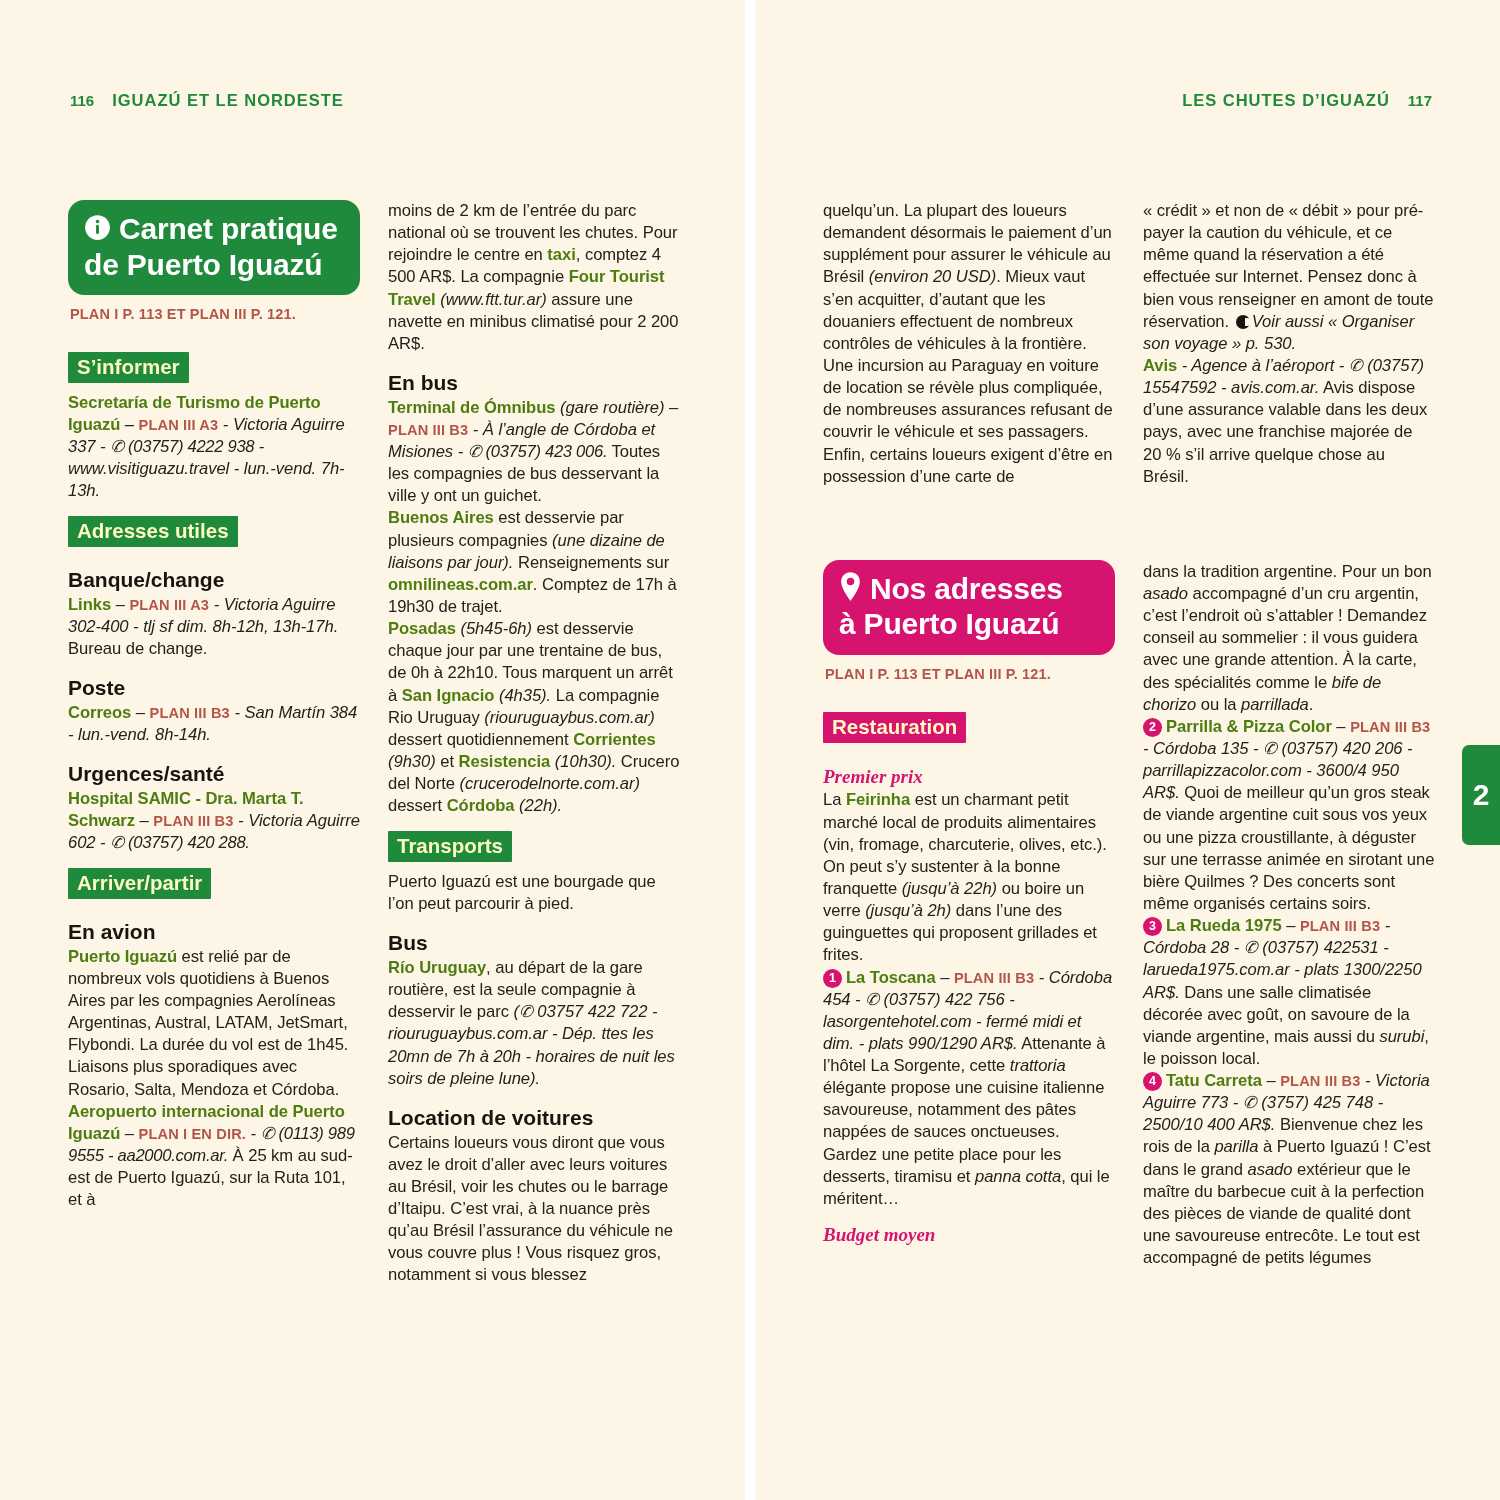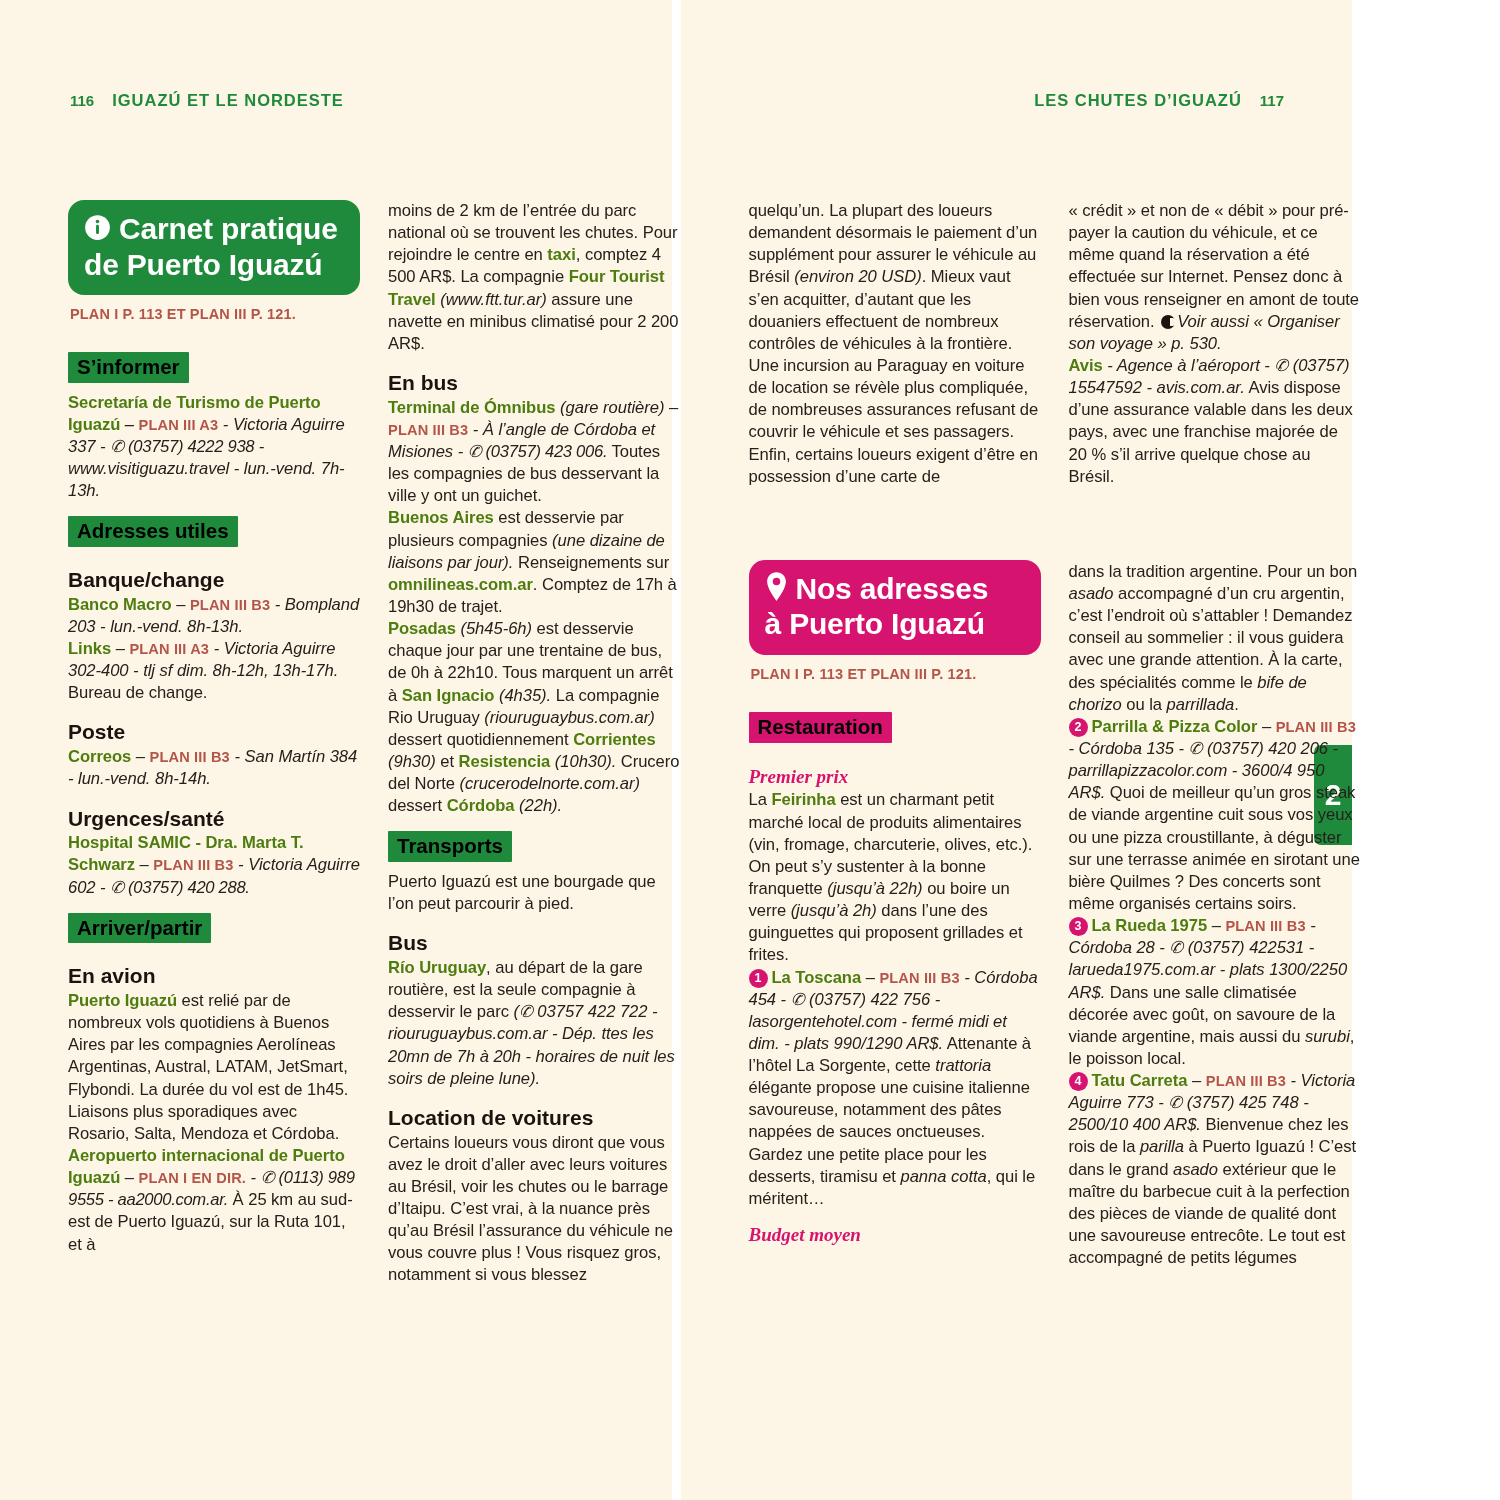--- a/index.html
+++ b/index.html
@@ -3,21 +3,21 @@
 <meta charset="utf-8">
 <style>
   * { box-sizing: border-box; }
   html, body { margin:0; padding:0; }
   body {
     width:1500px; height:1500px;
     background:#ffffff;
     font-family:"Liberation Sans", sans-serif;
     overflow:hidden;
   }
-  .spread { position:relative; width:1352px; height:1500px; display:flex;text-decoration:underline; }
+  .spread { position:relative; width:1500px; height:1500px; display:flex;text-decoration:underline; }
   .page { position:relative; background:#fdf6e6; height:1500px; }
   .page-left  { width:745px; }
   .gutter     { width:10px; background:#ffffff; height:1500px; }
   .page-right { width:745px; }
 
   
   .runhead {
     position:absolute; top:88px; height:24px;
     display:flex; align-items:center; gap:18px;
     font-weight:bold; font-size:16.5px; letter-spacing:.06em;
@@ -47,21 +47,21 @@
   .banner .bicon {
     display:inline-block; vertical-align:-2px; margin-right:8px;
   }
   .plan-ref {
     margin:11px 0 16px 2px;
     color:#b4554a; font-size:14.5px; font-weight:600;
     letter-spacing:.01em;
   }
   .tagbox {
     display:inline-block; border-radius:1px;
-    padding:3px 9px 4px 9px; color:#000000; font-weight:bold;
+    padding:3px 9px 4px 9px; color:#fef9c3; font-weight:bold;
     font-size:20.5px; line-height:1.15; margin:14px 0 9px 0;
   }
   .tag-green { background:#1f8a3b; }
   .tag-pink  { background:#d6136f; }
 
   
   .h3 {
     font-size:21px; font-weight:bold; color:#19140f;
     margin:16px 0 1px 0; line-height:1.18;
   }
@@ -138,21 +138,20 @@
         </div>
         <div class="plan-ref">PLAN I P. 113 ET PLAN III P. 121.</div>
 
         <span class="tagbox tag-green">S’informer</span>
 
         <p class="body"><b>Secretaría de Turismo de Puerto Iguazú</b><span class="it"> – </span><span class="plan">PLAN III A3</span><i> - Victoria Aguirre 337 - </i><i class="phone">✆ <span>(03757) 4222 938</span></i><i> - www.visitiguazu.travel - lun.-vend. 7h-13h.</i></p>
 
         <span class="tagbox tag-green">Adresses utiles</span>
 
         <div class="h3 tight">Banque/change</div>
-        <p class="body"><b>Banco Macro</b> – <span class="plan">PLAN III B3</span><i> - Bompland 203 - lun.-vend. 8h-13h.</i></p>
         <p class="body"><b>Links</b> – <span class="plan">PLAN III A3</span><i> - Victoria Aguirre 302-400 - tlj sf dim. 8h-12h, 13h-17h.</i><span> Bureau de change.</span></p>
 
         <div class="h3">Poste</div>
         <p class="body"><b>Correos</b> – <span class="plan">PLAN III B3</span><i> - San Martín 384 - lun.-vend. 8h-14h.</i></p>
 
         <div class="h3">Urgences/santé</div>
         <p class="body"><b>Hospital SAMIC - Dra. Marta T. Schwarz</b> – <span class="plan">PLAN III B3</span><i> - Victoria Aguirre 602 - </i><i class="phone">✆ <span>(03757) 420 288.</span></i></p>
 
         <span class="tagbox tag-green">Arriver/partir</span>
 

